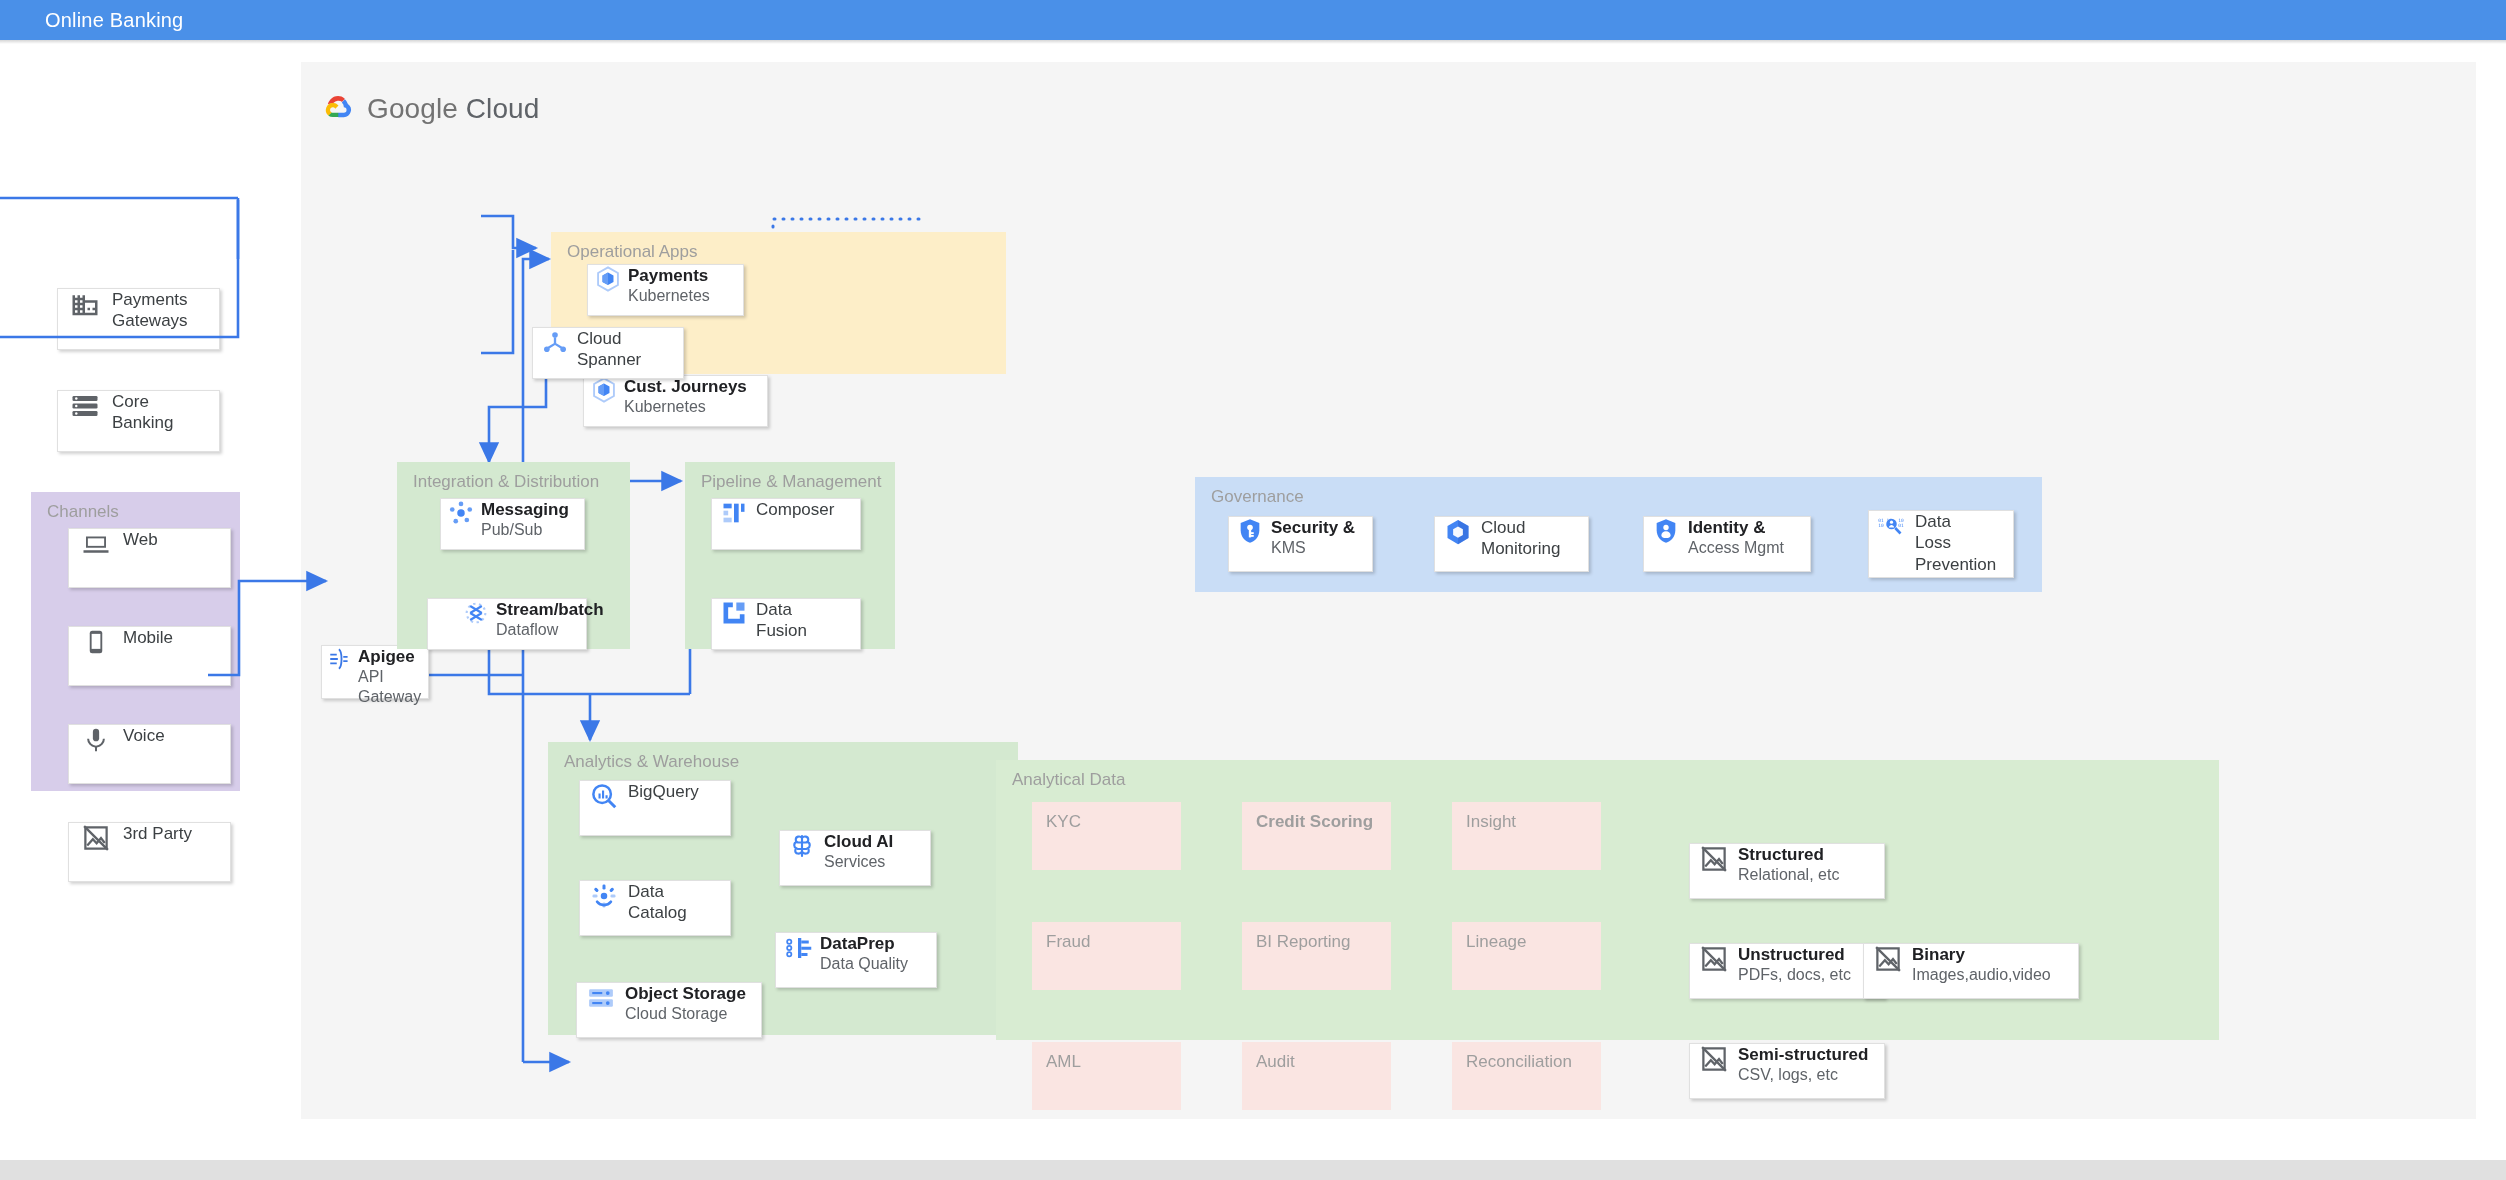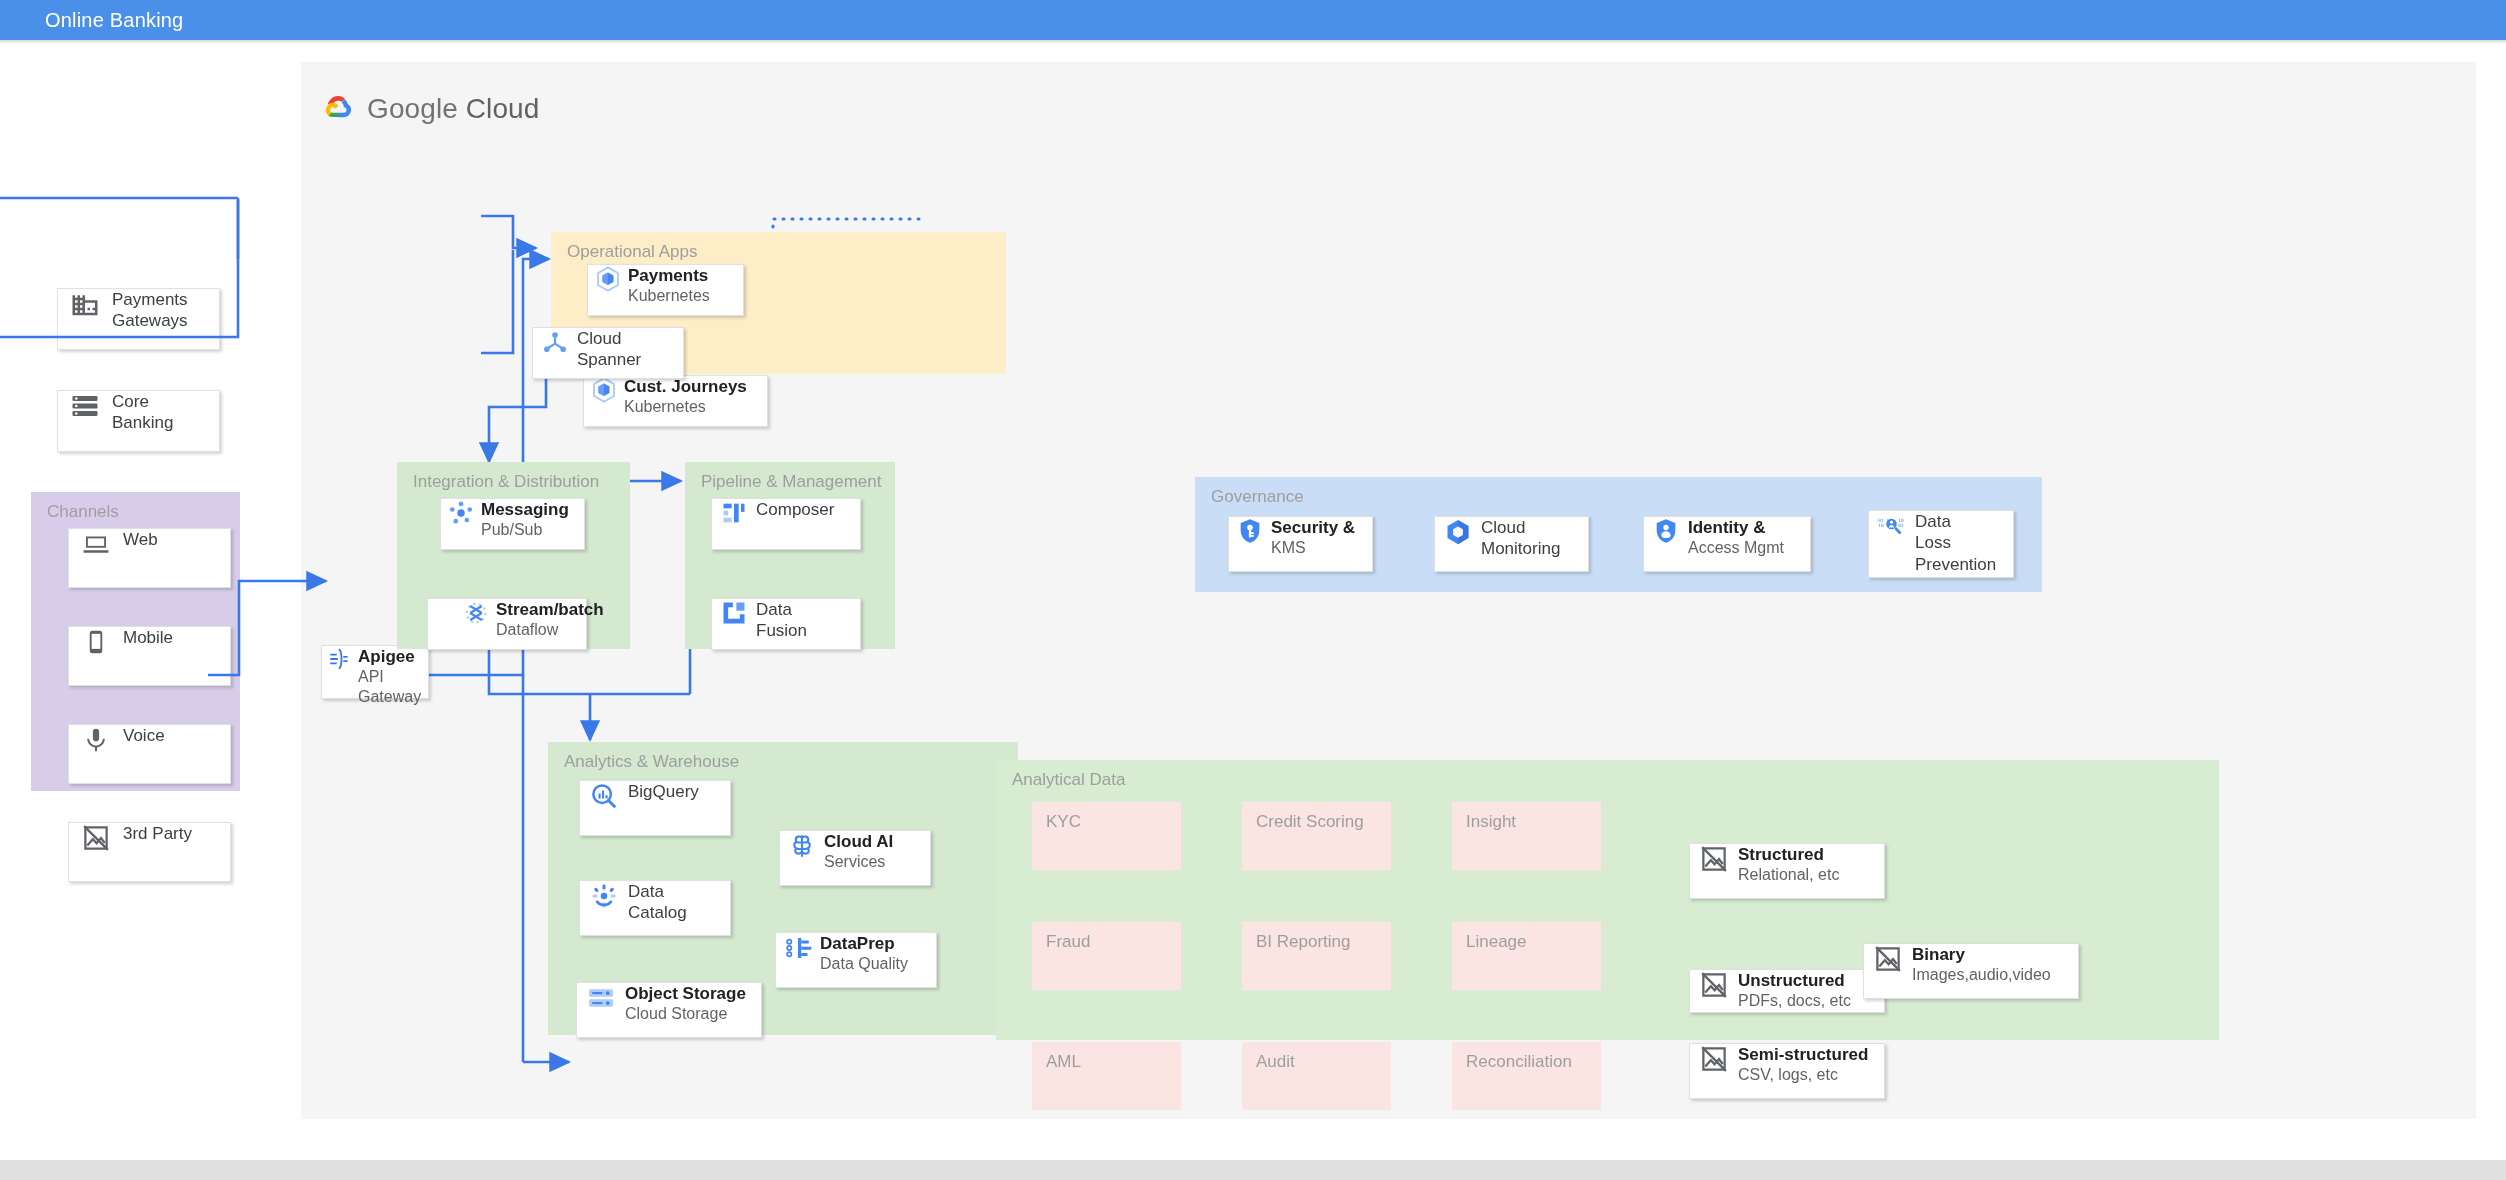--- a/index.html
+++ b/index.html
@@ -501,21 +501,21 @@
         <span class="t1 bold">DataPrep</span>
         <span class="t2">Data Quality</span>
       </div>
     </div>
   </div>
 
   <div class="group" style="left:695px; top:698px; width:1223px; height:280px; background:#d8ecd2;">
     <div class="group-title">Analytical Data</div>
 
     <div class="tile" style="left:36px; top:42px; width:149px; height:68px; background:#fae5e2;">KYC</div>
-    <div class="tile" style="left:246px; top:42px; width:149px; height:68px; background:#fae5e2;">Credit Scoring</div>
+    <div class="tile" style="left:246px; top:42px; width:149px; height:68px; background:#fae5e2;font-weight:bold;">Credit Scoring</div>
     <div class="tile" style="left:456px; top:42px; width:149px; height:68px; background:#fae5e2;">Insight</div>
 
     <div class="tile" style="left:36px; top:162px; width:149px; height:68px; background:#fae5e2;">Fraud</div>
     <div class="tile" style="left:246px; top:162px; width:149px; height:68px; background:#fae5e2;">BI Reporting</div>
     <div class="tile" style="left:456px; top:162px; width:149px; height:68px; background:#fae5e2;">Lineage</div>
 
     <div class="tile" style="left:36px; top:282px; width:149px; height:68px; background:#fae5e2;">AML</div>
     <div class="tile" style="left:246px; top:282px; width:149px; height:68px; background:#fae5e2;">Audit</div>
     <div class="tile" style="left:456px; top:282px; width:149px; height:68px; background:#fae5e2;">Reconciliation</div>
 
@@ -526,21 +526,21 @@
           <path d="M5 18l4.5-5 3 3.2L16 12l3 4"></path>
             <path d="M2.5 2.5l19 19"></path>
         </svg>
       </div>
       <div class="txt">
         <span class="t1 bold">Structured</span>
         <span class="t2">Relational, etc</span>
       </div>
     </div>
 
-    <div class="card" style="left:693px; top:183px; width:196px; height:44px;margin-top:26px;">
+    <div class="card" style="left:693px; top:183px; width:196px; height:56px;">
       <div class="ico" style="width:48px;">
         <svg width="30" height="30" viewBox="0 0 24 24" fill="none" stroke="#5f6368" stroke-width="1.8">
           <rect x="3.5" y="3.5" width="17" height="17"></rect>
           <path d="M5 18l4.5-5 3 3.2L16 12l3 4"></path>
             <path d="M2.5 2.5l19 19"></path>
         </svg>
       </div>
       <div class="txt">
         <span class="t1 bold">Unstructured</span>
         <span class="t2">PDFs, docs, etc</span>

